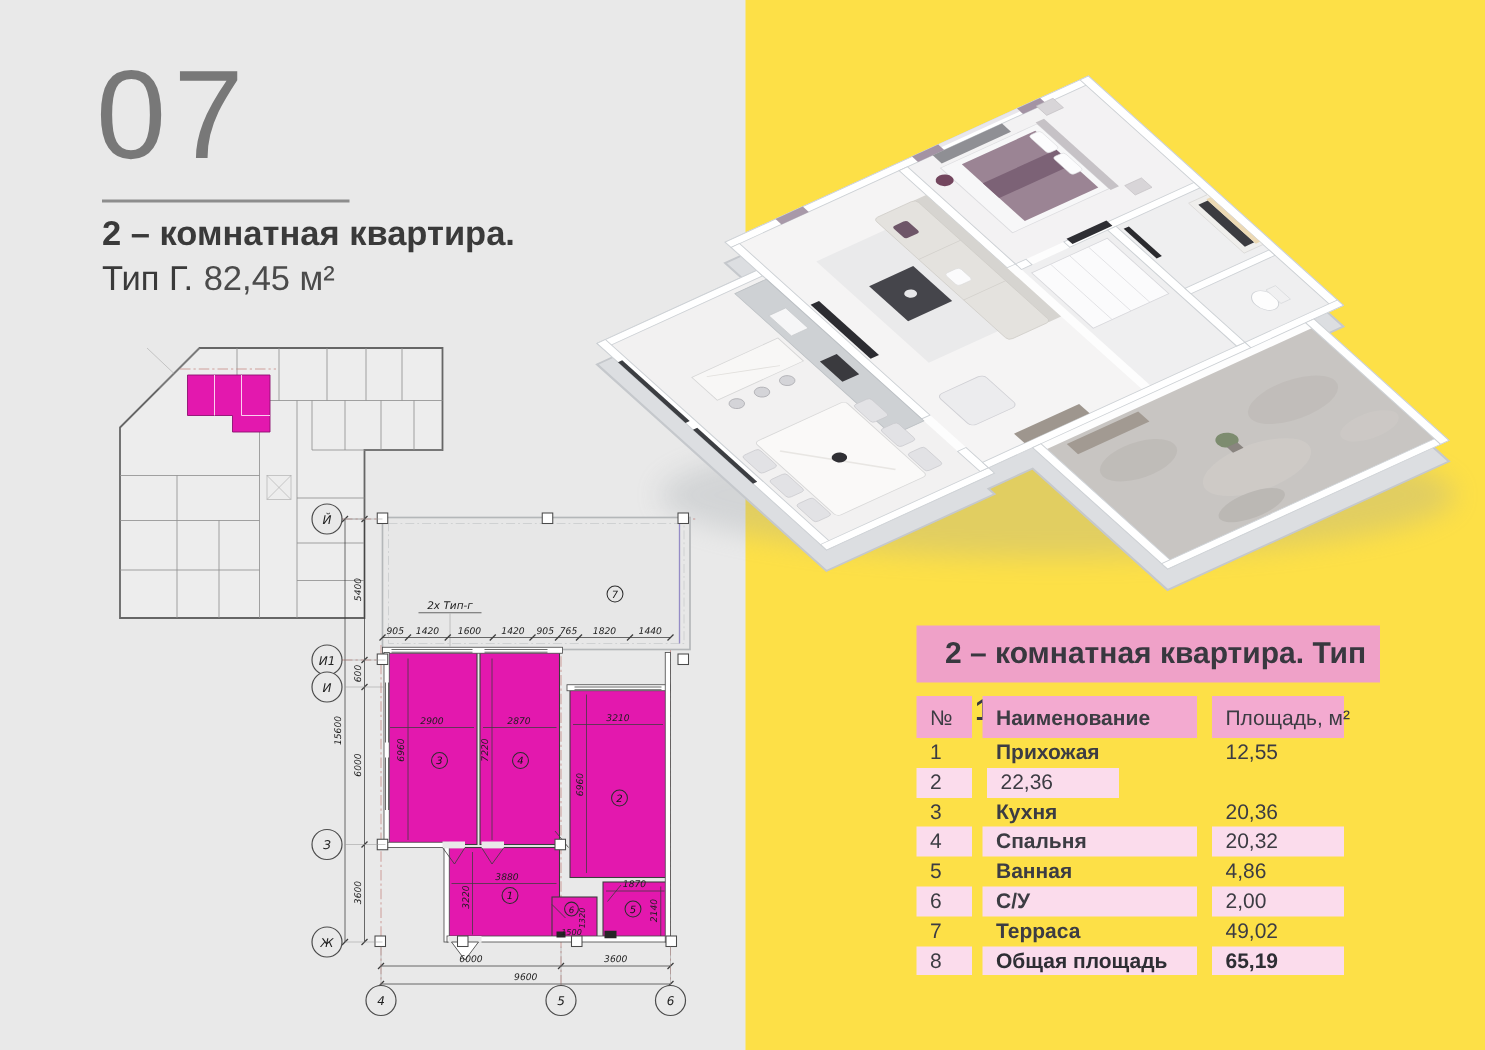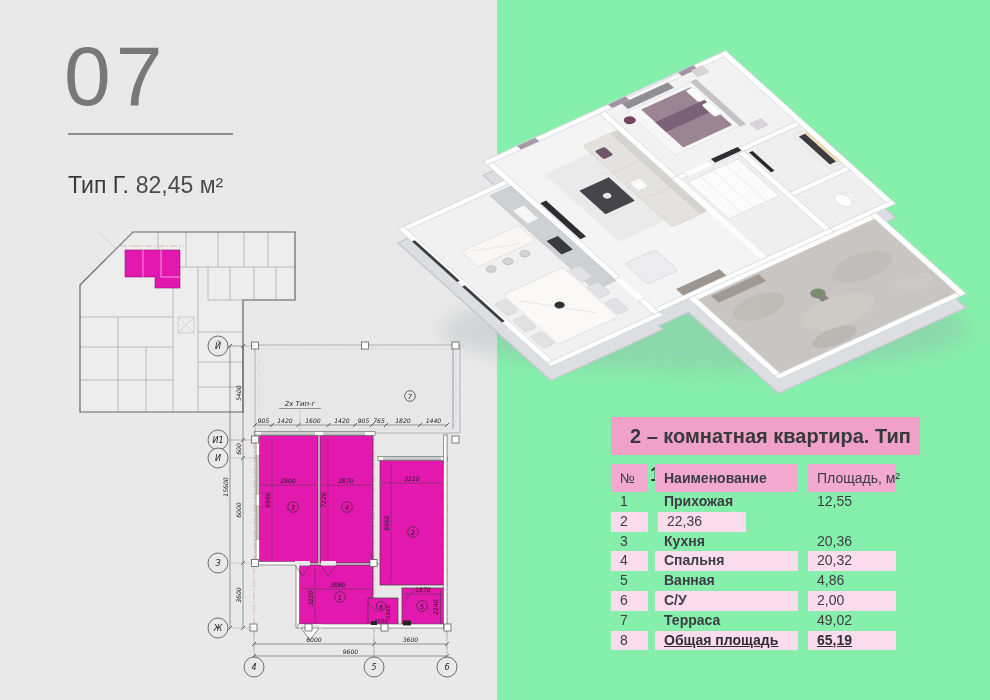--- a/index.html
+++ b/index.html
@@ -1,16 +1,16 @@
 <!DOCTYPE html>
 <html><head>
 <meta charset="utf-8">
 <style>
   html,body{margin:0;padding:0;background:#fff;}
-  .canvas{position:relative;width:990px;height:700px;background:#86efac;overflow:hidden;
+  .canvas{position:relative;width:990px;height:700px;background:#fde047;overflow:hidden;
           font-family:"Liberation Sans",sans-serif;}
   .left-panel{position:absolute;left:0;top:0;width:497px;height:700px;background:#e9e9e9;}
   
   .page-num{position:absolute;left:64px;top:28px;font-size:84px;line-height:96px;
             font-weight:300;color:#787878;letter-spacing:5px;}
   .head-rule{position:absolute;left:68px;top:133px;width:165px;height:1.5px;background:#8d8d8d;}
   .title-1{position:absolute;left:68px;top:141px;font-size:23px;font-weight:700;color:#3a3a3a;line-height:29px;}
   .title-2{position:absolute;left:68px;top:171px;font-size:23px;color:#4b4b4b;line-height:29px;}
   .title-2 .b{font-weight:400;color:#3a3a3a;margin-right:7px;}
   
@@ -48,21 +48,21 @@
   .tbl-title{height:38px;line-height:38px;background:#efa1c8;font-size:20px;font-weight:700;
              padding-left:19px;color:#38383f;}
   .tbl-head{display:flex;margin-top:9px;height:28px;line-height:28px;font-size:14px;}
   .trow{display:flex;height:19.8px;line-height:19.8px;font-size:14px;}
   .c{box-sizing:border-box;padding-left:9px;white-space:nowrap;overflow:visible;}
   .c.num{width:37px;}
   .c.name{width:143px;margin-left:7px;font-weight:bold;}
   .c.area{width:88px;margin-left:10px;}
   .tbl-head .c{background:#f3aad0;}
   .trow.stripe .c{background:#fbdcec;}
-  .trow.total .name,.trow.total .area{font-weight:700;color:#2e2e34;text-decoration:underline;}
+  .trow.total .name,.trow.total .area{font-weight:700;color:#2e2e34;}
 </style>
 </head>
 <body>
 
 <div class="canvas">
   <div class="left-panel"></div>
 
   <svg style="left:385px;top:0;" width="605" height="430" viewBox="0 0 605 430">
     <defs>
         <filter id="soft" x="-60%" y="-60%" width="220%" height="220%">
@@ -198,20 +198,21 @@
       <g>
         <rect x="226" y="352" width="68" height="15" fill="#a29a92"></rect>
         <circle cx="330" cy="420" r="9" fill="#7d8c6f"></circle>
         <rect x="325" y="427" width="10" height="8" fill="#8a8580"></rect>
       </g>
     </g>
   </svg>
 
   <div class="page-num">07</div>
   <div class="head-rule"></div>
+  <div class="title-1">2 – комнатная квартира.</div>
   <div class="title-2">
     <span class="b">Тип Г.</span><span>82,45 м²</span>
   </div>
 
   <svg style="left:58px;top:222px;" width="270" height="200" viewBox="0 0 270 200">
     <path class="ovl-out" d="M22,63 L75,10 L237,10 L237,78 L185,78 L185,190 L22,190 Z"></path>
     <g>
       <line class="ovl-in" x1="75" y1="45" x2="237" y2="45"></line>
       <line class="ovl-in" x1="100" y1="10" x2="100" y2="45"></line>
       <line class="ovl-in" x1="128" y1="10" x2="128" y2="45"></line>

